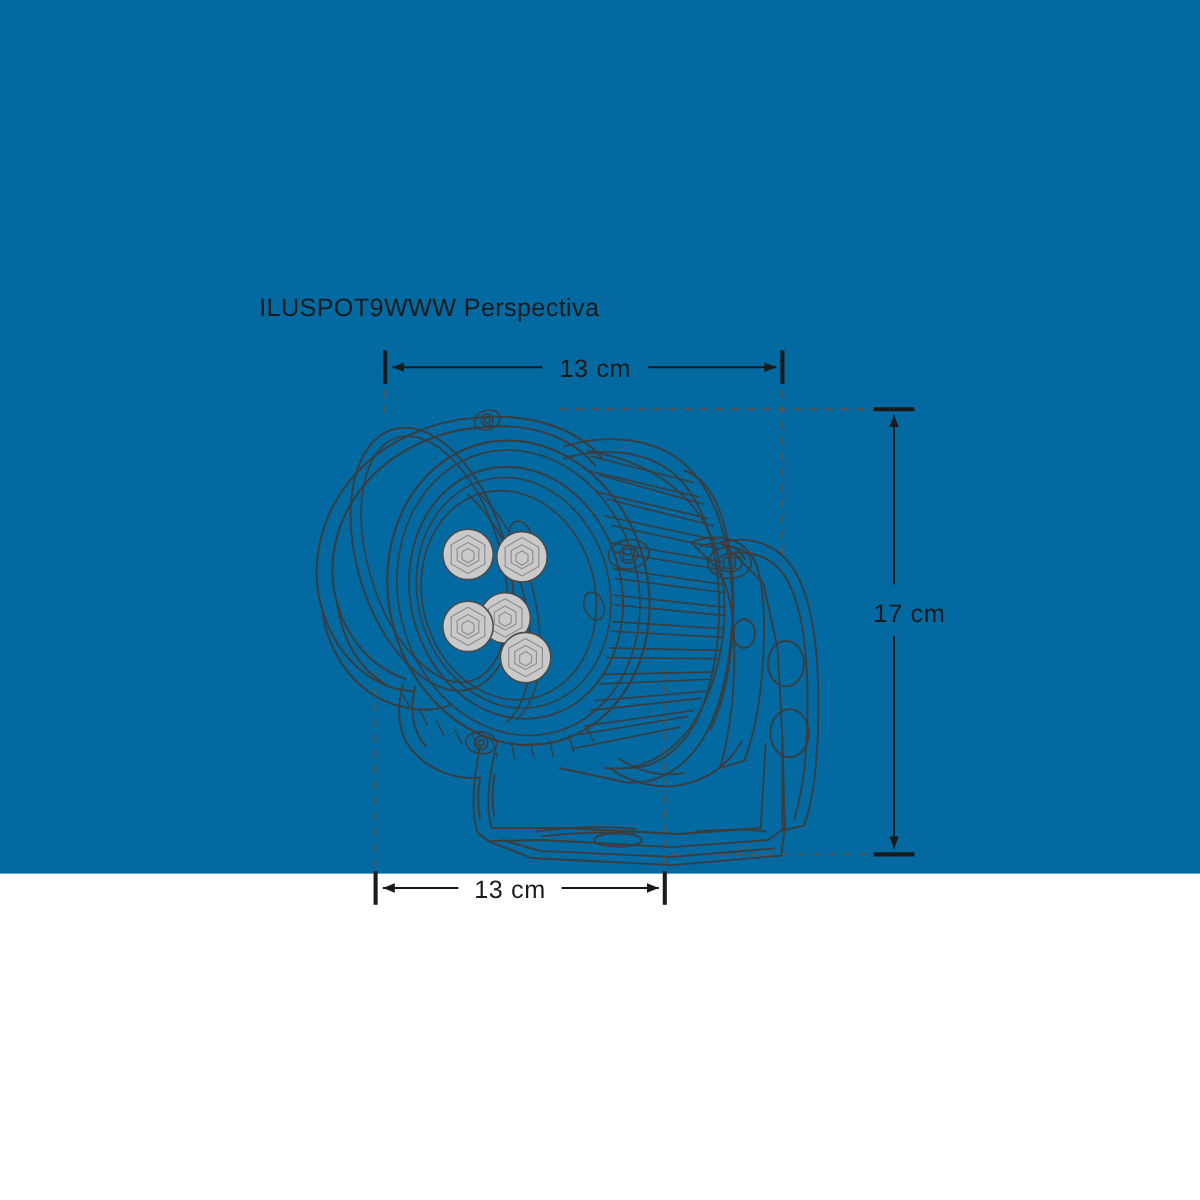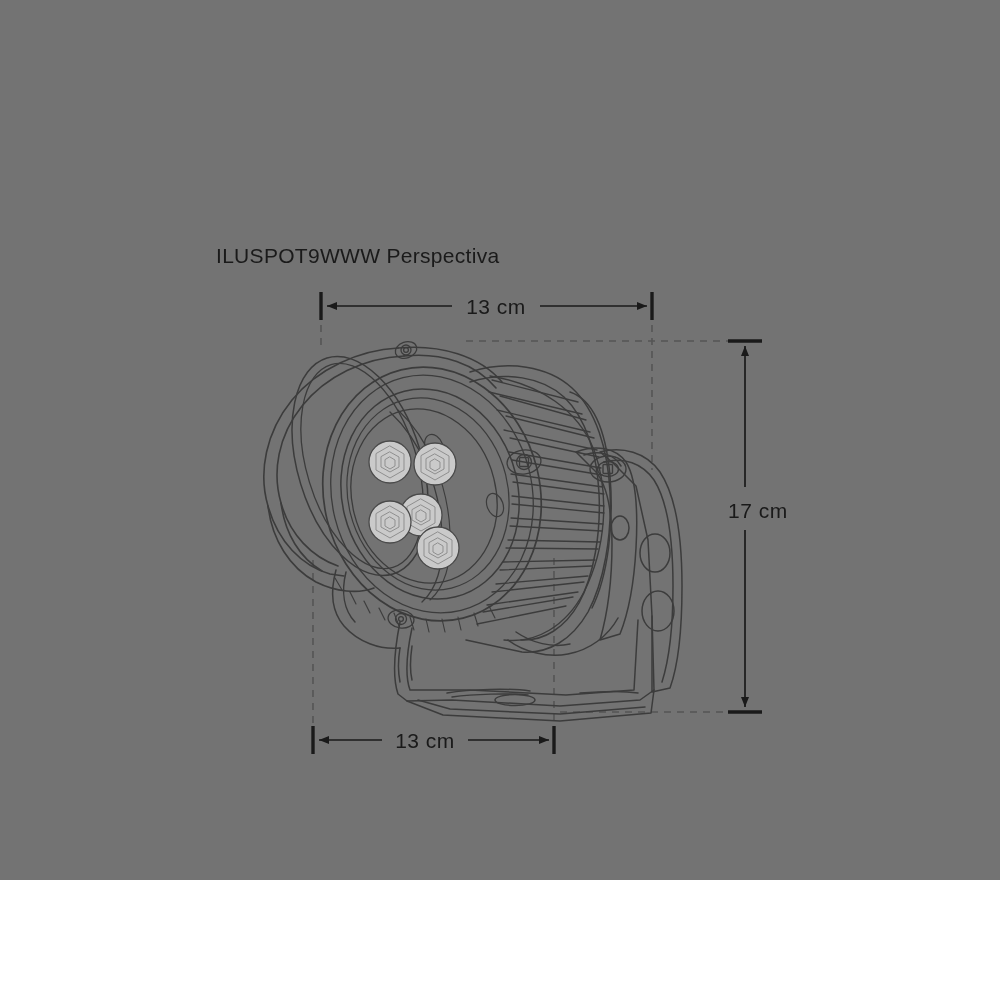--- a/index.html
+++ b/index.html
@@ -11,22 +11,22 @@
   body {
     width: 1000px;
     height: 1000px;
     font-family: "Liberation Sans", sans-serif;
     overflow: hidden;
     position: relative;
   }
   #sheet {
     position: relative;
     width: 1000px;
-    height: 880px;
-    background: #737373;
+    height: 728px;
+    background: #0369a1;
   }
   #drawing-svg {
     position: absolute;
     top: 0;
     left: 0;
     width: 1000px;
     height: 1000px;
     display: block;
   }
   .dim-text {

